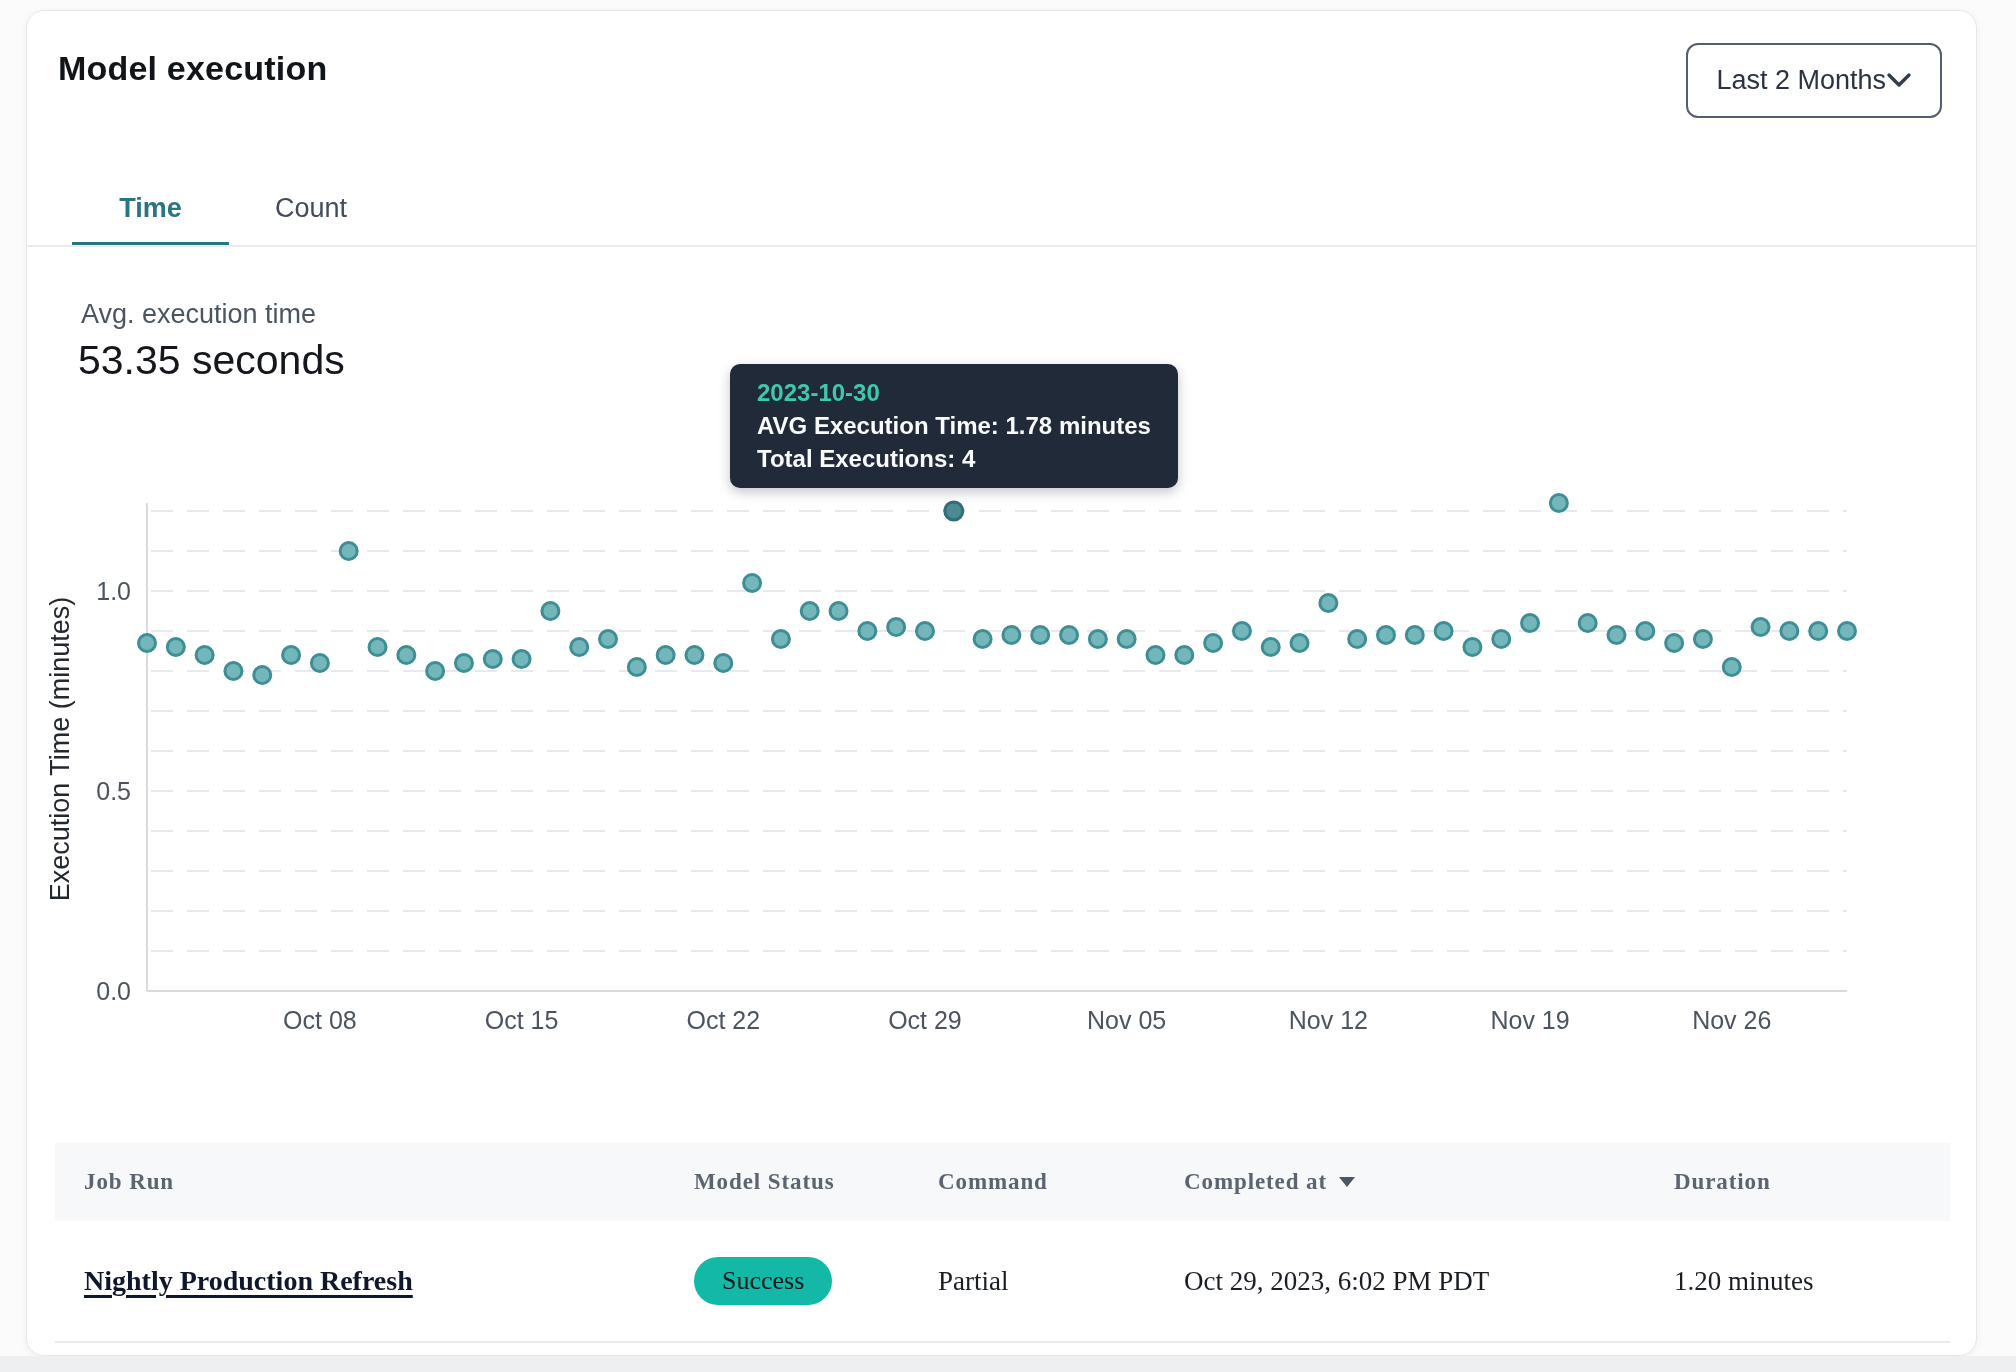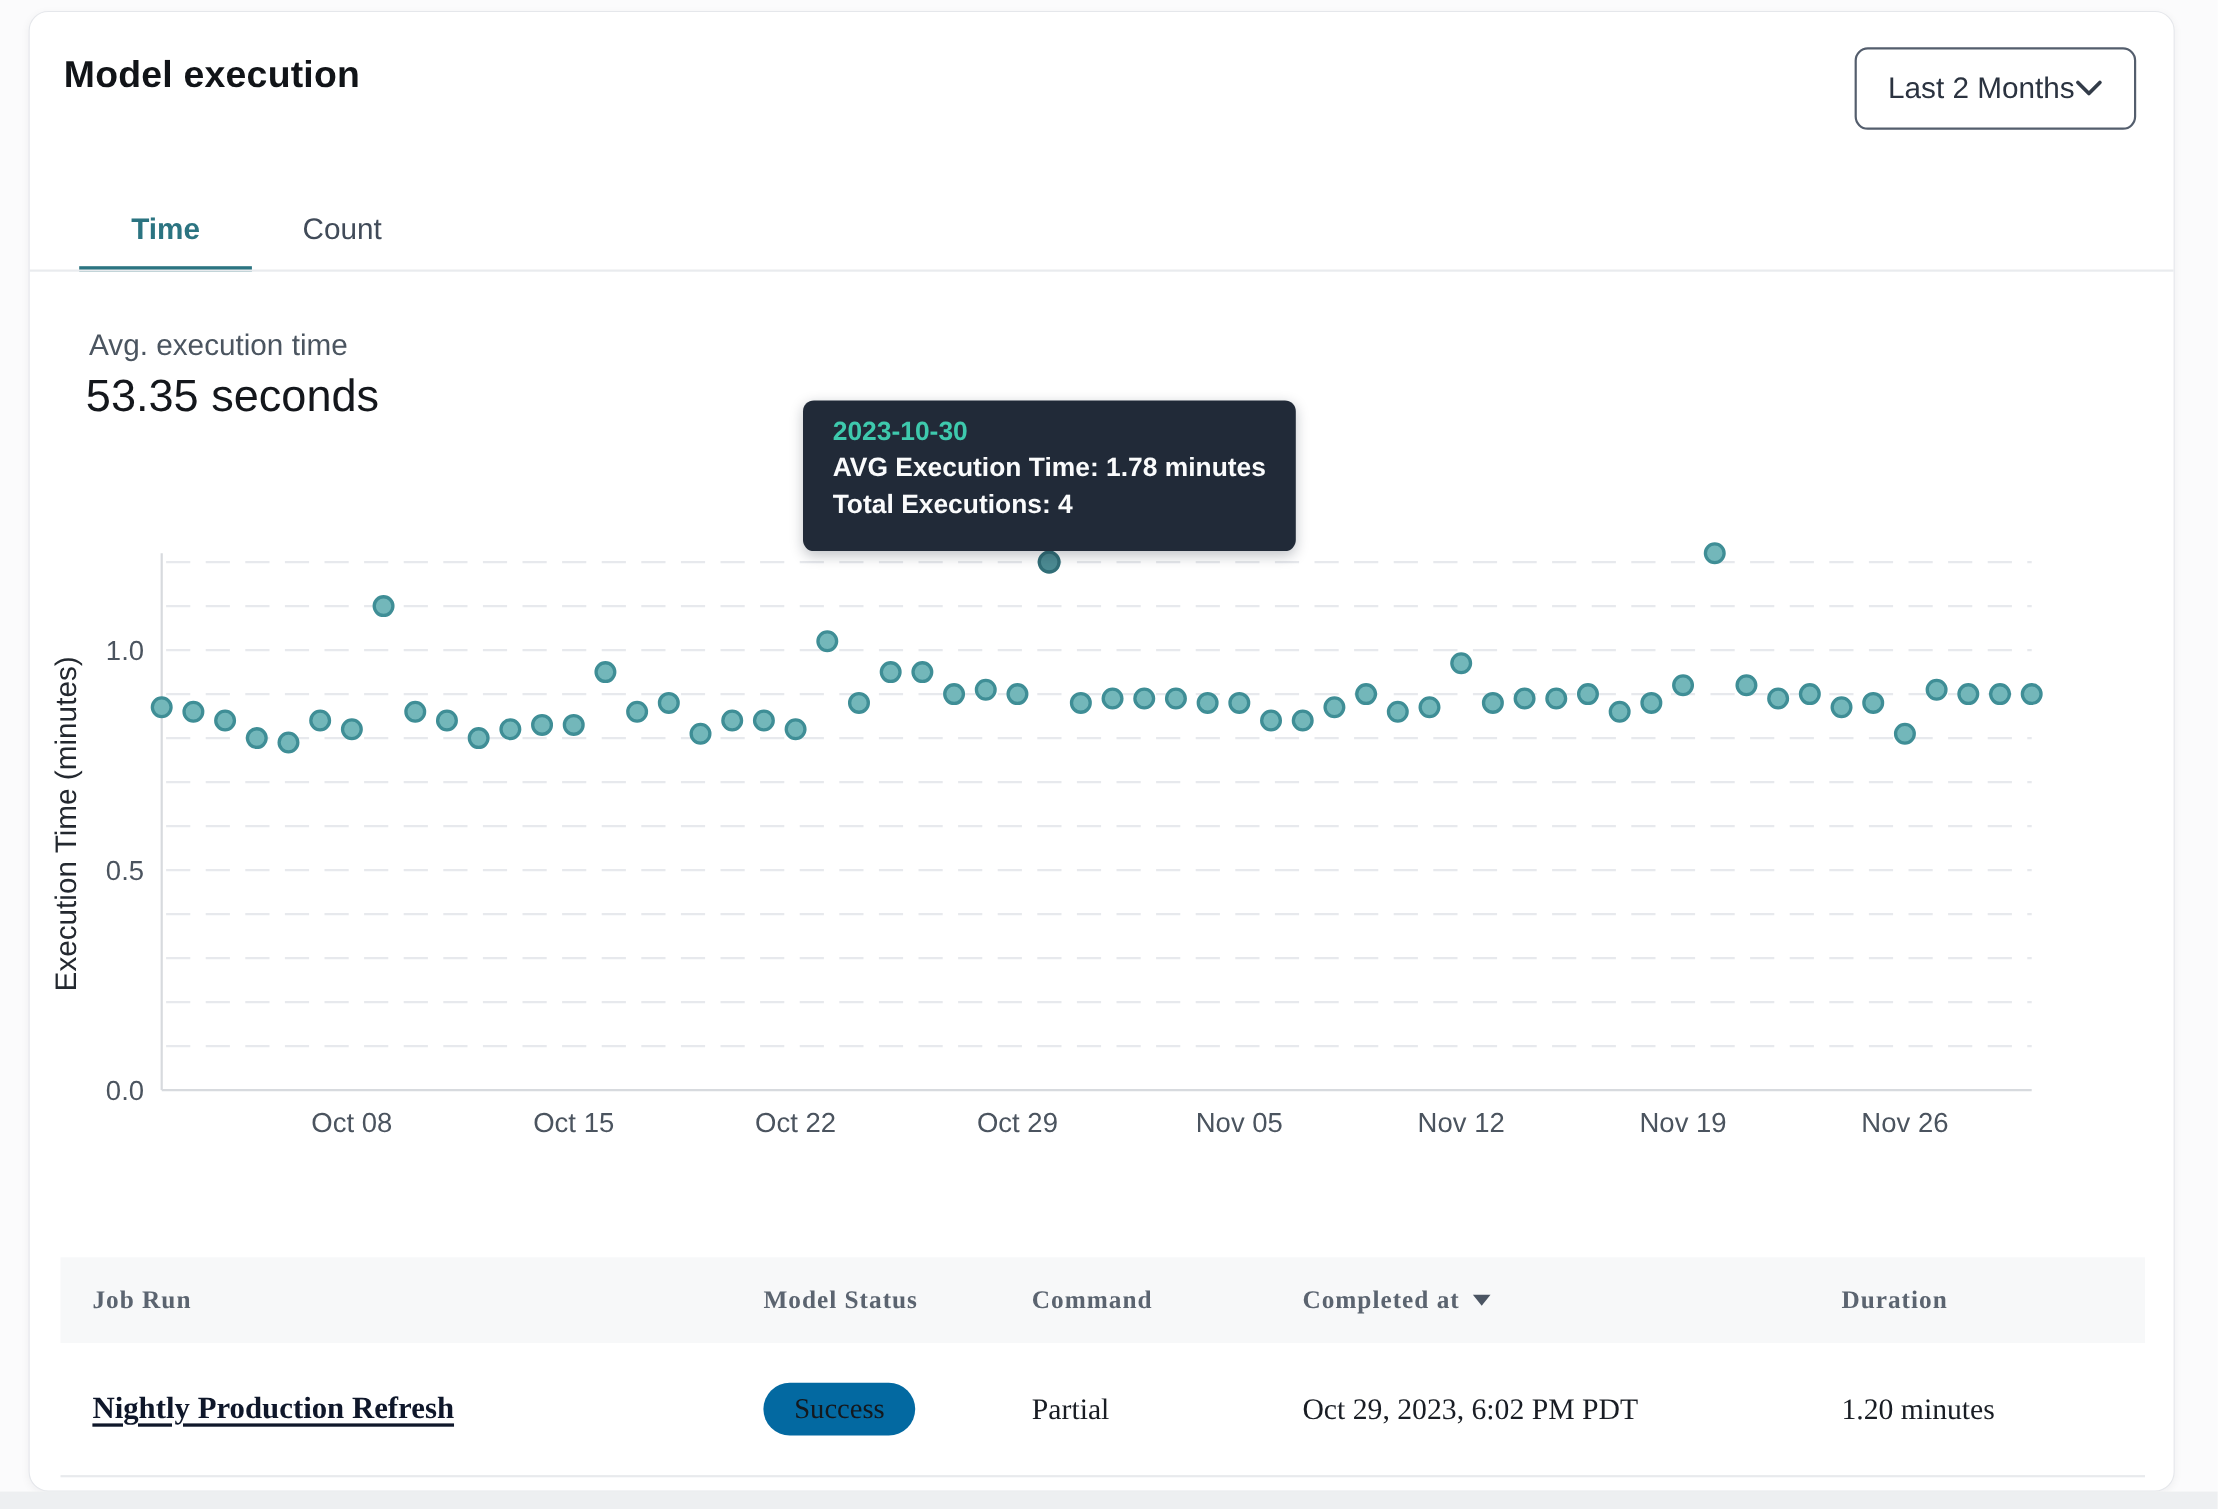--- a/index.html
+++ b/index.html
@@ -62,21 +62,21 @@
     position:absolute; left:51px; top:326px;
     font-size:41px; font-weight:500; color:#14171c;
   }
   .chart-svg {
     position:absolute; left:0; top:470px; width:1951px; height:575px;
   }
   .tooltip {
     position:absolute; top:353px; left:728px;
     min-width:396px;
     background:#212a38; border-radius:10px;
-    padding:12px 27px 26px 27px;
+    padding:12px 27px 13px 27px;
     box-shadow:0 4px 12px rgba(16,24,40,0.25);
     z-index:5;
   }
   .tooltip .tt-date {
     font-size:24px; font-weight:700; color:#3ec9ad; line-height:33px;
   }
   .tooltip .tt-line {
     font-size:24px; font-weight:600; color:#fafbfc; line-height:33px; white-space:nowrap;
   }
   .table {
@@ -105,21 +105,21 @@
     background:#ffffff;
     font-size:27px; color:#191d24;
   }
   .job-link {
     font-size:28px; font-weight:700; color:#0f172a;
     text-decoration:underline; text-decoration-thickness:2.5px; text-underline-offset:5px;
     cursor:pointer; justify-self:start;text-align:center;
   }
   .badge {
     display:inline-block; justify-self:start;
-    background:#0369a1; color:#14181d;
+    background:#14b8a6; color:#14181d;
     font-size:26px; font-weight:500;
     padding:9px 28px; border-radius:999px;
   }
 </style>
 </head>
 <body>
 
 <div class="card">
 
   <div class="card-title">Model execution</div>

